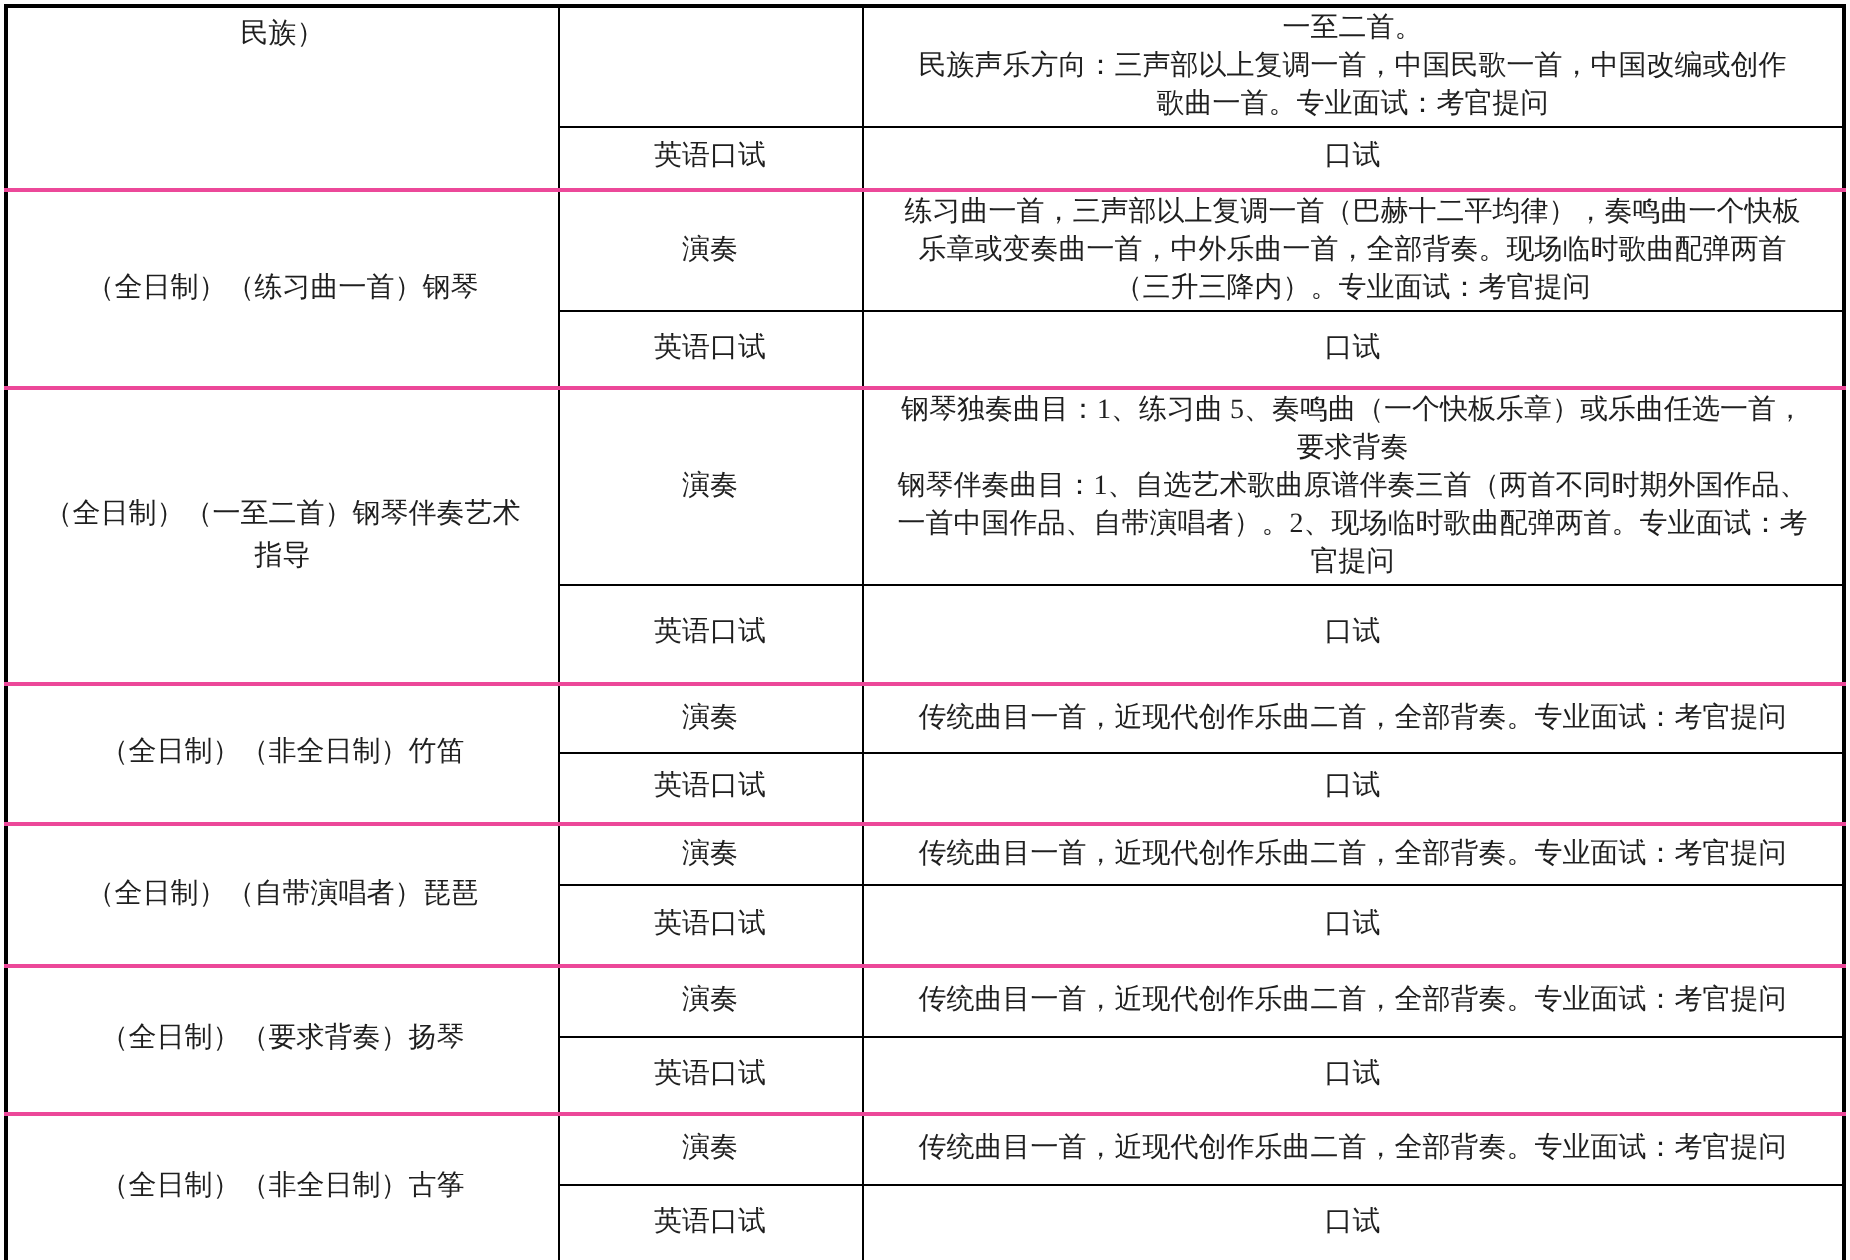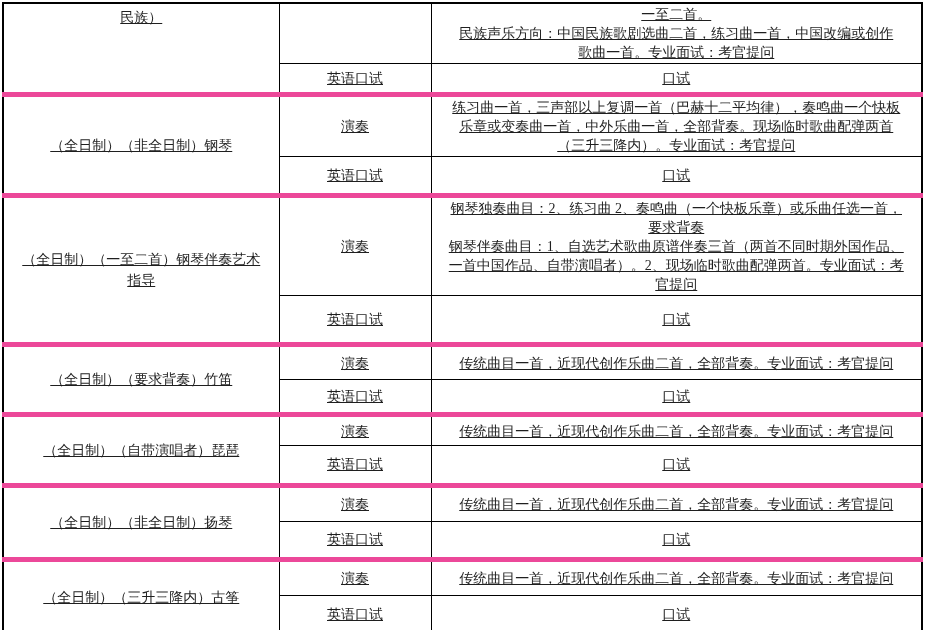--- a/index.html
+++ b/index.html
@@ -20,23 +20,22 @@
     border: 2px solid #000000;
   }
   td {
     border: 1px solid #000000;
     padding: 1px 4px;
     text-align: center;
     vertical-align: middle;
     font-size: 14px;
     line-height: 19px;
     overflow: hidden;
-    text-decoration: underline;
   }
-  tr.gs td { border-top: 5px solid #ec4899; }
+  tr.gs td { border-top: 2px solid #ec4899; }
   td.program {
     white-space: pre-line;
     line-height: 21px;
   }
   td.valign-top {
     vertical-align: top;
     padding-top: 3px;
   }
   td.content { white-space: pre-line; }
   
@@ -59,87 +58,87 @@
     <col style="width:276px">
     <col style="width:152px">
     <col style="width:491px">
   </colgroup>
   <tbody>
 
     <tr class="rh-60">
       <td class="program valign-top" rowspan="2">民族）</td>
       <td></td>
       <td class="content">一至二首。
-民族声乐方向：中国民族歌剧选曲二首，练习曲一首，中国改编或创作
+民族声乐方向：三声部以上复调一首，中国民歌一首，中国改编或创作
 歌曲一首。专业面试：考官提问</td>
     </tr>
     <tr class="rh-31">
       <td>英语口试</td>
       <td class="content">口试</td>
     </tr>
 
     <tr class="gs rh-58">
-      <td class="program" rowspan="2">（全日制）（非全日制）钢琴</td>
+      <td class="program" rowspan="2">（全日制）（练习曲一首）钢琴</td>
       <td>演奏</td>
       <td class="content">练习曲一首，三声部以上复调一首（巴赫十二平均律），奏鸣曲一个快板
 乐章或变奏曲一首，中外乐曲一首，全部背奏。现场临时歌曲配弹两首
 （三升三降内）。专业面试：考官提问</td>
     </tr>
     <tr class="rh-39">
       <td>英语口试</td>
       <td class="content">口试</td>
     </tr>
 
     <tr class="gs rh-97">
       <td class="program" rowspan="2">（全日制）（一至二首）钢琴伴奏艺术
 指导</td>
       <td>演奏</td>
-      <td class="content">钢琴独奏曲目：2、练习曲 2、奏鸣曲（一个快板乐章）或乐曲任选一首，
+      <td class="content">钢琴独奏曲目：1、练习曲 5、奏鸣曲（一个快板乐章）或乐曲任选一首，
 要求背奏
 钢琴伴奏曲目：1、自选艺术歌曲原谱伴奏三首（两首不同时期外国作品、
 一首中国作品、自带演唱者）。2、现场临时歌曲配弹两首。专业面试：考
 官提问</td>
     </tr>
     <tr class="rh-49">
       <td>英语口试</td>
       <td class="content">口试</td>
     </tr>
 
     <tr class="gs rh-35">
-      <td class="program" rowspan="2">（全日制）（要求背奏）竹笛</td>
+      <td class="program" rowspan="2">（全日制）（非全日制）竹笛</td>
       <td>演奏</td>
       <td class="content">传统曲目一首，近现代创作乐曲二首，全部背奏。专业面试：考官提问</td>
     </tr>
     <tr class="rh-35">
       <td>英语口试</td>
       <td class="content">口试</td>
     </tr>
 
     <tr class="gs rh-31">
       <td class="program" rowspan="2">（全日制）（自带演唱者）琵琶</td>
       <td>演奏</td>
       <td class="content">传统曲目一首，近现代创作乐曲二首，全部背奏。专业面试：考官提问</td>
     </tr>
     <tr class="rh-40">
       <td>英语口试</td>
       <td class="content">口试</td>
     </tr>
 
     <tr class="gs rh-36">
-      <td class="program" rowspan="2">（全日制）（非全日制）扬琴</td>
+      <td class="program" rowspan="2">（全日制）（要求背奏）扬琴</td>
       <td>演奏</td>
       <td class="content">传统曲目一首，近现代创作乐曲二首，全部背奏。专业面试：考官提问</td>
     </tr>
     <tr class="rh-38">
       <td>英语口试</td>
       <td class="content">口试</td>
     </tr>
 
     <tr class="gs rh-36">
-      <td class="program" rowspan="2">（全日制）（三升三降内）古筝</td>
+      <td class="program" rowspan="2">（全日制）（非全日制）古筝</td>
       <td>演奏</td>
       <td class="content">传统曲目一首，近现代创作乐曲二首，全部背奏。专业面试：考官提问</td>
     </tr>
     <tr class="rh-38">
       <td>英语口试</td>
       <td class="content">口试</td>
     </tr>
 
   </tbody>
 </table>

